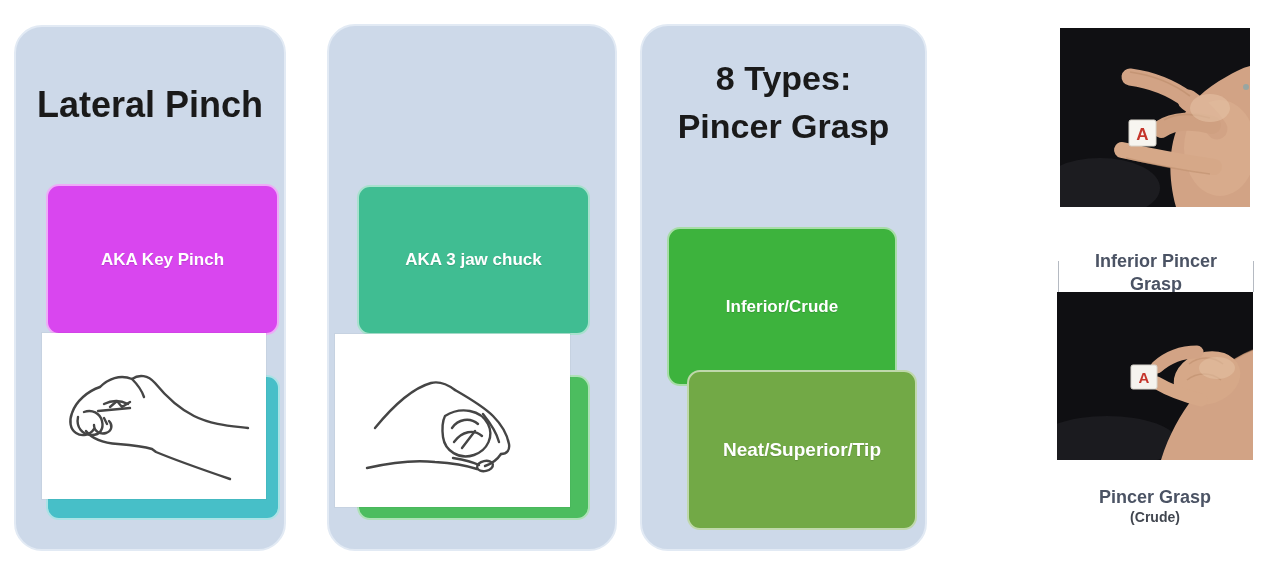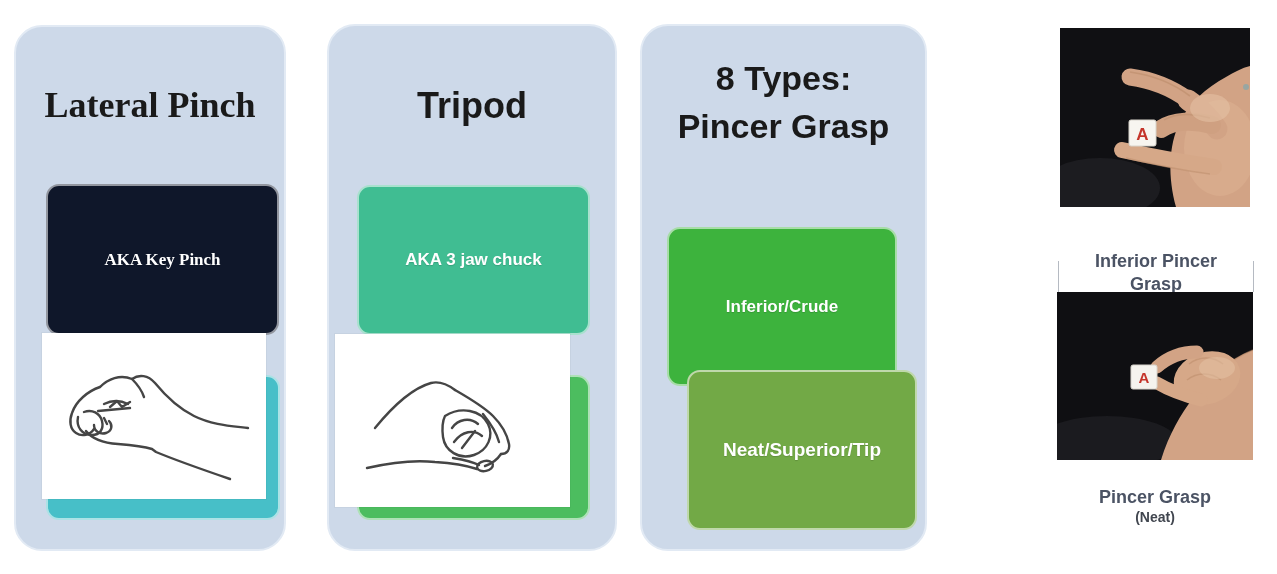--- a/index.html
+++ b/index.html
@@ -17,21 +17,21 @@
   }
   .panel-title.two-line{font-size:34px;line-height:48px;white-space:normal;}
   .inner-box{
     position:absolute;border-radius:13px;border:2px solid rgba(255,255,255,0.55);
     box-sizing:border-box;display:flex;align-items:center;justify-content:center;
   }
   .inner-box .box-label{
     color:#ffffff;font-weight:700;font-size:17px;text-align:center;
     text-shadow:0 1px 1px rgba(0,0,0,0.15);
   }
-  .box-blue{background:#0f172a;}
+  .box-blue{background:#d946ef;}
   .box-teal{background:#47bfc8;}
   .box-seagreen{background:#40bd92;}
   .box-green{background:#4cbd5f;}
   .box-brightgreen{background:#3db33d;}
   .box-olive{background:#72a946;margin-left:20px;}
   .box-olive .box-label{font-size:19px;}
   .drawing-card{
     position:absolute;background:#ffffff;box-shadow:0 0 0 1px rgba(0,0,0,0.03);
   }
   .drawing-card svg{display:block;}
@@ -53,21 +53,21 @@
   .artifact-mark{
     position:absolute;width:2px;height:9px;background:#8f9398;opacity:.65;
     transform:rotate(38deg);border-radius:2px;
   }
 </style>
 </head>
 <body>
 
 <div class="canvas">
 
-  <div class="panel" style="left:14px;top:25px;width:272px;height:526px;font-family:Liberation Serif, serif;">
+  <div class="panel" style="left:14px;top:25px;width:272px;height:526px;">
     <div class="panel-title" style="top:56px;">Lateral Pinch</div>
 
     <div class="inner-box box-blue" style="left:30px;top:157px;width:233px;height:151px;">
       <span class="box-label">AKA Key Pinch</span>
     </div>
 
     <div class="inner-box box-teal" style="left:30px;top:348px;width:234px;height:145px;"></div>
 
     <div class="drawing-card" style="left:26px;top:306px;width:224px;height:166px;">
       <svg width="224" height="166" viewBox="0 0 224 166">
@@ -81,21 +81,20 @@
           <path d="M62,71 C70,67 78,67 86,71"></path>
           <path d="M68,74 l7,-6 l5,6 l8,-5"></path>
           <path d="M62,85 l3,6"></path>
           <path d="M90,46 C96,52 100,58 102,64"></path>
         </g>
       </svg>
     </div>
   </div>
 
   <div class="panel" style="left:327px;top:24px;width:290px;height:527px;">
-    <div class="panel-title" style="top:58px;">Tripod</div>
 
     <div class="inner-box box-seagreen" style="left:28px;top:159px;width:233px;height:150px;">
       <span class="box-label">AKA 3 jaw chuck</span>
     </div>
 
     <div class="inner-box box-green" style="left:28px;top:349px;width:233px;height:145px;"></div>
 
     <div class="artifact-mark" style="left:237px;top:397px;"></div>
 
     <div class="drawing-card" style="left:6px;top:308px;width:235px;height:173px;">
@@ -181,16 +180,16 @@
       <path d="M144,108 C128,104 112,98 100,91" stroke="#d6a888" stroke-width="13" stroke-linecap="round" fill="none"></path>
       <ellipse cx="160" cy="76" rx="18" ry="11" fill="#e6c3a6" opacity="0.5"></ellipse>
 
       <rect x="74" y="73" width="26" height="24" rx="2" fill="#f5f3ee" stroke="#d8d4cc" stroke-width="1"></rect>
       <text x="87" y="91" text-anchor="middle" font-family="Liberation Sans, sans-serif" font-size="15" font-weight="bold" fill="#c5352b">A</text>
     </svg>
   </div>
 
   <div class="photo-caption neat" style="left:1057px;top:486px;width:196px;">
     <div class="cap-line1">Pincer Grasp</div>
-    <div class="cap-line2">(Neat)</div>
+    <div class="cap-line2">(Crude)</div>
   </div>
 
 </div>
 
 </body></html>

